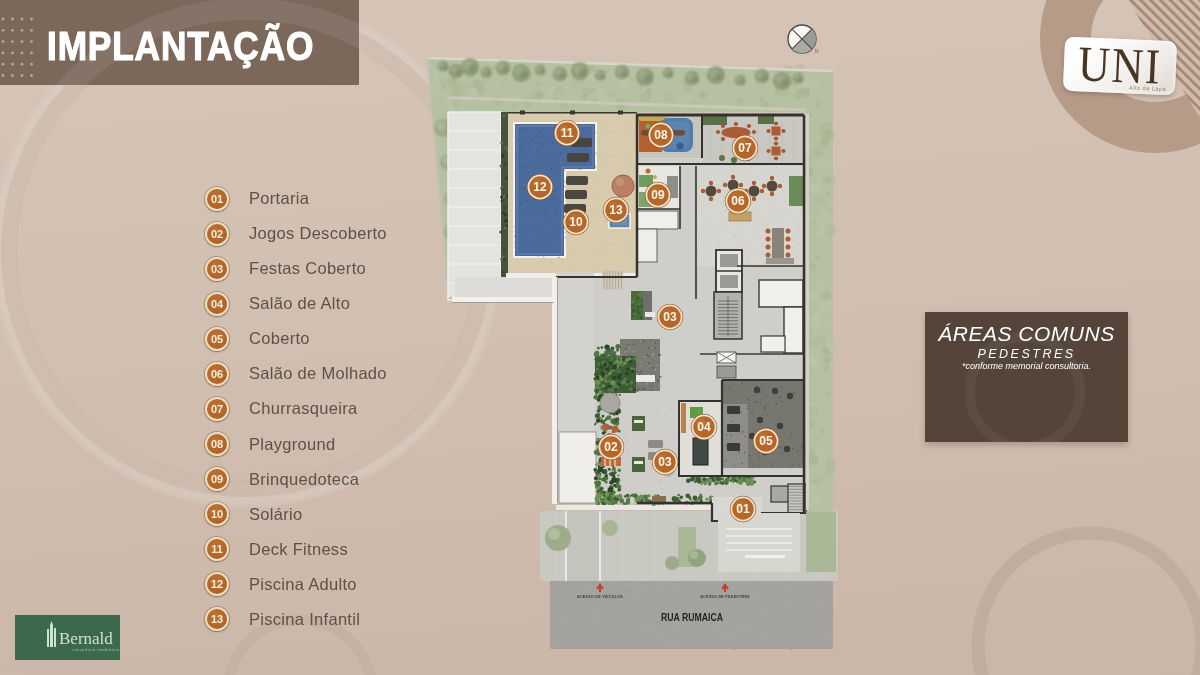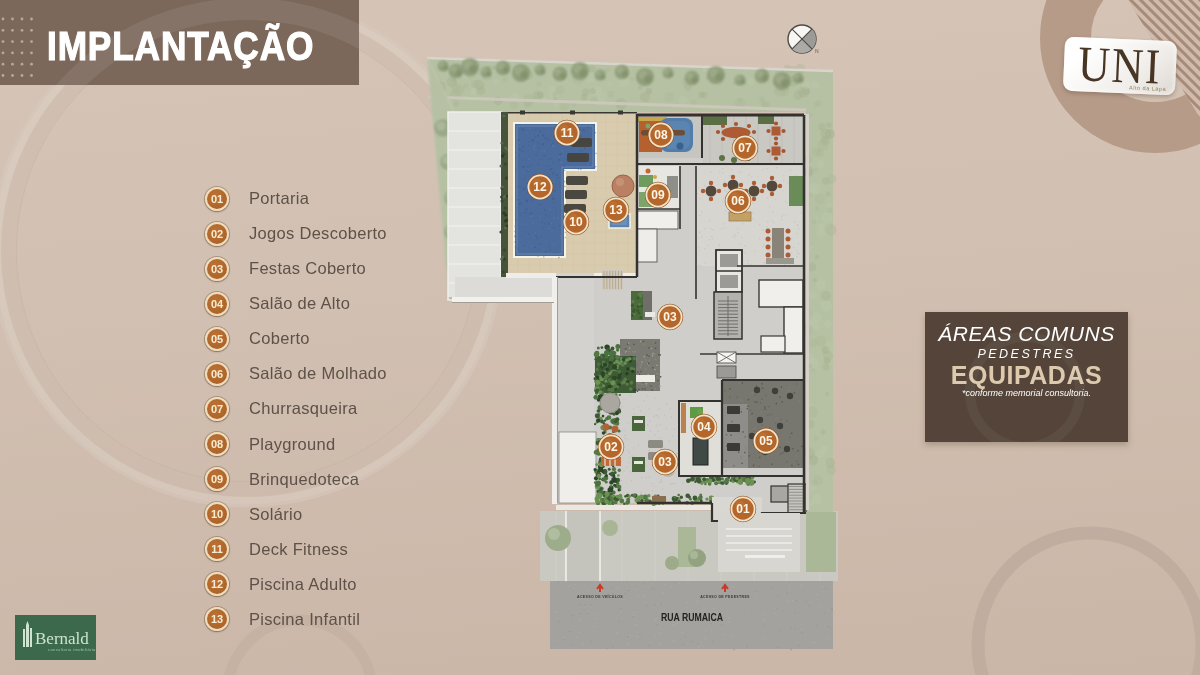--- a/index.html
+++ b/index.html
@@ -2547,25 +2547,24 @@
   <div style="position:absolute;right:9px;bottom:3px;font-size:5.5px;color:#97805f;letter-spacing:.5px;">Alto da Lapa</div>
 </div>
 
 <div class="abs" style="left:925px;top:312px;width:203px;height:130px;border-radius:0;background:#544439;
      box-shadow:0 3px 6px rgba(60,40,25,.25);color:#fff;text-align:center;overflow:hidden;">
   <svg style="position:absolute;left:0;top:0;" width="203" height="130" viewBox="0 0 203 130">
       <circle cx="100" cy="80" r="55" fill="none" stroke="#ffffff" opacity="0.05" stroke-width="10"></circle>
     </svg>
   <div style="margin-top:10px;font-style:italic;font-size:21px;letter-spacing:.5px;">ÁREAS COMUNS</div>
   <div style="margin-top:1px;font-style:italic;font-size:12.5px;letter-spacing:2.5px;">PEDESTRES</div>
-  <div style="margin-top:2px;font-weight:bold;font-size:25px;letter-spacing:.5px;color:#dcc9ae;line-height:1;">EQUIPADAS</div>
   <div style="margin-top:0px;font-style:italic;font-size:9px;">*conforme memorial consultoria.</div>
 </div>
 
-<div class="abs" style="left:15px;top:615px;width:81px;height:45px;background:#3c684c;">
+<div class="abs" style="left:15px;top:615px;width:81px;height:45px;background:#3c684c;padding-left:24px;">
   <svg width="81" height="45" viewBox="0 0 81 45">
     <g fill="#cde4d0">
       <rect x="8" y="14" width="2" height="18"></rect>
       <rect x="11" y="10" width="3" height="22"></rect>
       <rect x="15" y="13" width="2" height="19"></rect>
       <path d="M11,10 L12.5,6 L14,10 Z"></path>
     </g>
     <text x="20" y="29" font-family="Liberation Serif,serif" font-size="17" fill="#cde4d0">Bernald</text>
     <text x="33" y="36" font-family="Liberation Sans,sans-serif" font-size="4" fill="#9fc4a6" letter-spacing=".4">consultoria imobiliária</text>
   </svg>

